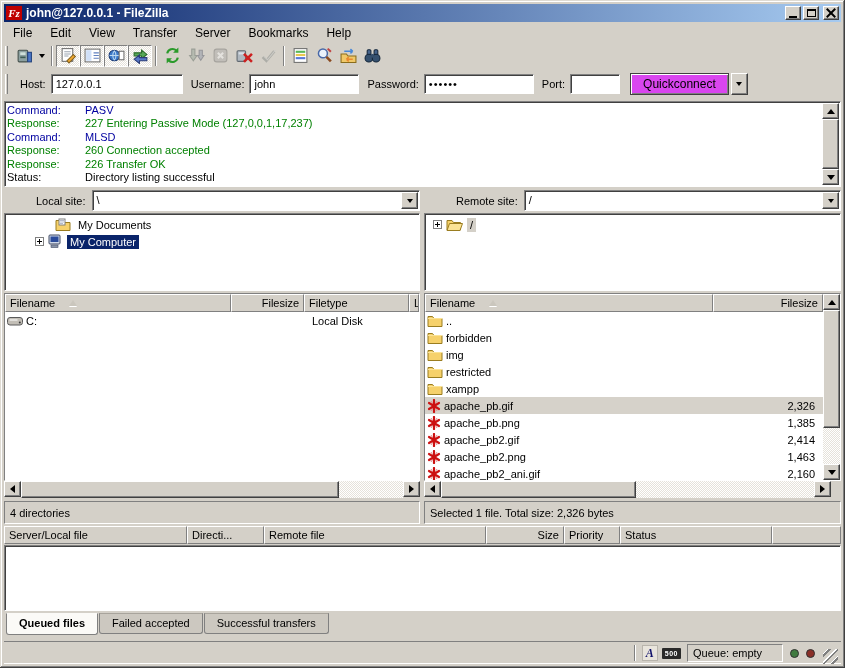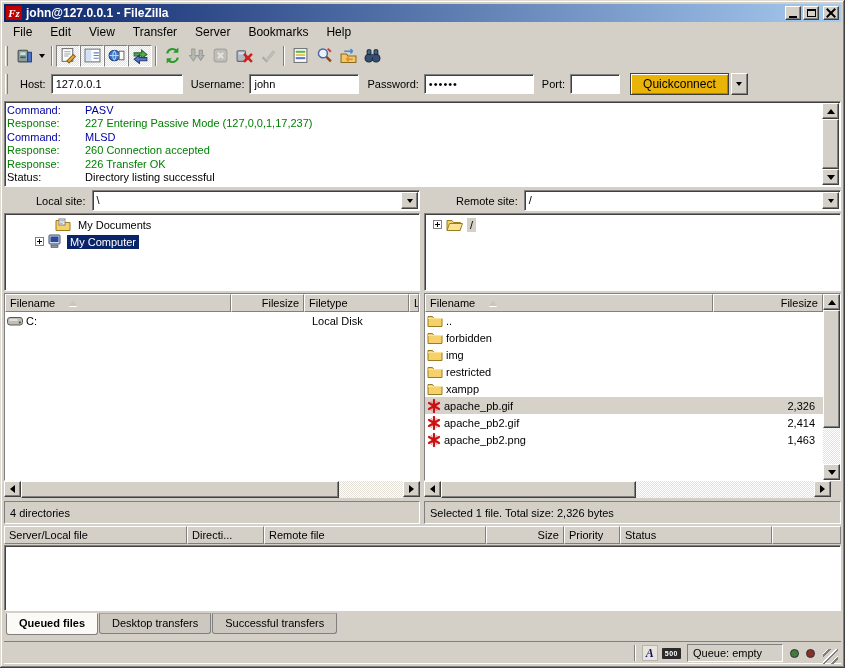--- a/index.html
+++ b/index.html
@@ -32,41 +32,41 @@
   .title { color:#fff; font:bold 12px "Liberation Sans",sans-serif; flex:1; white-space:nowrap; }
   .winbtns { display:flex; gap:2px; }
   .wbtn { width:16px; height:14px; display:flex; align-items:center; justify-content:center; position:relative; }
   .wbtn.gap { margin-left:2px; }
   .g-min { width:8px; height:2px; background:#000; margin-top:7px; }
   .g-max { width:9px; height:8px; border:1px solid #000; border-top:2px solid #000; }
   .g-x { position:relative; width:10px; height:10px; }
   .g-x::before,.g-x::after { content:""; position:absolute; left:-1px; top:4px; width:12px; height:2px; background:#000; }
   .g-x::before { transform:rotate(45deg);} .g-x::after { transform:rotate(-45deg);}
   
-  .menubar { position:absolute; left:4px; top:23px; right:4px; height:19px; display:flex; align-items:flex-start; font-size:12px; }
+  .menubar { position:absolute; left:4px; top:23px; right:4px; height:19px; display:flex; align-items:center; font-size:12px; }
   .menuitem { padding:2px 9px; }
   
   .toolbar { position:absolute; left:4px; top:43px; right:4px; height:25px; display:flex; align-items:center; }
   .grip { width:3px; height:20px; border-left:1px solid #fff; border-right:1px solid #808080; margin:0 4px 0 1px; }
   .tsep { width:2px; height:20px; border-left:1px solid #808080; border-right:1px solid #fff; margin:0 3px; }
   .tbtn { width:24px; height:22px; display:flex; align-items:center; justify-content:center; border:1px solid transparent; }
   .tbtn.pressed { border-color:#808080 #fff #fff #808080; background-color:#e6e2da;
     background-image:linear-gradient(45deg,#fff 25%,transparent 25%,transparent 75%,#fff 75%),
                      linear-gradient(45deg,#fff 25%,transparent 25%,transparent 75%,#fff 75%);
     background-size:2px 2px; background-position:0 0,1px 1px; }
   .tbtn.dis { opacity:.55; filter:grayscale(.6); }
   .tbtn svg { display:block; }
   .tdrop { width:12px; height:22px; display:flex; align-items:center; justify-content:center; }
   
   .quickbar { position:absolute; left:4px; top:69px; right:4px; height:30px; display:flex; align-items:center; }
   .qlabel { margin:0 5px 0 8px; }
   .field { height:20px; font:11px "Liberation Sans",sans-serif; padding:2px 4px; background:#fff;
     border:1px solid; border-color:#808080 #fff #fff #808080; box-shadow:inset 1px 1px 0 #404040; outline:none; }
   .qbtn { height:22px; margin-left:10px; padding:0 12px; font:12px "Liberation Sans",sans-serif;
-    background:#eab308; border:1px solid #404040; box-shadow:inset 1px 1px 0 #fff, inset -1px -1px 0 #808080; }
+    background:#d946ef; border:1px solid #404040; box-shadow:inset 1px 1px 0 #fff, inset -1px -1px 0 #808080; }
   .qdrop { height:22px; width:17px; margin-left:2px; display:flex; align-items:center; justify-content:center;
     background:#d4d0c8; border:1px solid; border-color:#fff #404040 #404040 #fff; box-shadow:inset -1px -1px 0 #808080; }
   
   .logpane { position:absolute; left:4px; top:101px; right:4px; height:86px; background:#fff;
     border:1px solid; border-color:#808080 #fff #fff #808080; box-shadow:inset 1px 1px 0 #404040; }
   .loglines { position:absolute; left:2px; top:2px; right:20px; bottom:2px; overflow:hidden; line-height:13.4px; }
   .logline { display:flex; white-space:nowrap; }
   .log-label { width:78px; flex:none; }
   .lg-cmd { color:#0000a0; } .lg-resp { color:#008000; } .lg-status { color:#000; }
   .sb-v { position:absolute; right:1px; top:1px; bottom:1px; width:17px; display:flex; flex-direction:column; }
@@ -531,42 +531,80 @@
                     <path d="M4 2 L10 12"></path>
                     <path d="M10 2 L4 12"></path>
                   </g>
                   <g stroke="#cc1111" stroke-width="2.2" stroke-linecap="round">
                     <path d="M7 1 V13"></path>
                     <path d="M2 4 L12 10"></path>
                     <path d="M12 4 L2 10"></path>
                   </g>
                 </svg>
               </span>
-              <span>apache_pb2.gif</span>
-            </span>
-          <span class="c-num" style="flex:1">2,414</span>
+              <span>apache_pb.png</span>
+            </span>
+          <span class="c-num" style="flex:1">1,385</span>
         </div>
         <div class="lrow">
           <span class="c-name" style="width:288px">
               <span class="ticon">
                 <svg width="14" height="14" viewBox="0 0 14 14">
                   <g stroke="#e09090" stroke-width="1">
                     <path d="M4 2 L10 12"></path>
                     <path d="M10 2 L4 12"></path>
                   </g>
                   <g stroke="#cc1111" stroke-width="2.2" stroke-linecap="round">
                     <path d="M7 1 V13"></path>
                     <path d="M2 4 L12 10"></path>
                     <path d="M12 4 L2 10"></path>
                   </g>
                 </svg>
               </span>
+              <span>apache_pb2.gif</span>
+            </span>
+          <span class="c-num" style="flex:1">2,414</span>
+        </div>
+        <div class="lrow">
+          <span class="c-name" style="width:288px">
+              <span class="ticon">
+                <svg width="14" height="14" viewBox="0 0 14 14">
+                  <g stroke="#e09090" stroke-width="1">
+                    <path d="M4 2 L10 12"></path>
+                    <path d="M10 2 L4 12"></path>
+                  </g>
+                  <g stroke="#cc1111" stroke-width="2.2" stroke-linecap="round">
+                    <path d="M7 1 V13"></path>
+                    <path d="M2 4 L12 10"></path>
+                    <path d="M12 4 L2 10"></path>
+                  </g>
+                </svg>
+              </span>
               <span>apache_pb2.png</span>
             </span>
           <span class="c-num" style="flex:1">1,463</span>
+        </div>
+        <div class="lrow">
+          <span class="c-name" style="width:288px">
+              <span class="ticon">
+                <svg width="14" height="14" viewBox="0 0 14 14">
+                  <g stroke="#e09090" stroke-width="1">
+                    <path d="M4 2 L10 12"></path>
+                    <path d="M10 2 L4 12"></path>
+                  </g>
+                  <g stroke="#cc1111" stroke-width="2.2" stroke-linecap="round">
+                    <path d="M7 1 V13"></path>
+                    <path d="M2 4 L12 10"></path>
+                    <path d="M12 4 L2 10"></path>
+                  </g>
+                </svg>
+              </span>
+              <span>apache_pb2_ani.gif</span>
+            </span>
+          <span class="c-num" style="flex:1">2,160</span>
         </div>
       </div>
       <div class="vscroll">
         <span class="sbtn">
             <span class="t-up"></span>
           </span>
         <span class="sbthumb" style="height:118px"></span>
         <span class="sbtrack checker"></span>
         <span class="sbtn">
             <span class="t-down"></span>
@@ -606,21 +644,21 @@
           <span>Priority</span>
         </span>
       <span class="hcell" style="width:152px">
           <span>Status</span>
         </span>
       <span class="hcell" style="flex:1"></span>
     </div>
     <div class="qbody"></div>
     <div class="qtabs">
       <span class="tab active">Queued files</span>
-      <span class="tab">Desktop transfers</span>
+      <span class="tab">Failed accepted</span>
       <span class="tab">Successful transfers</span>
     </div>
   </div>
 
   <div class="statusbar">
     <span class="sbspace"></span>
     <span class="ssep"></span>
     <span class="atype">A</span>
     <span class="speedbadge">500</span>
     <span class="qstatus"><span>Queue: empty</span></span>

